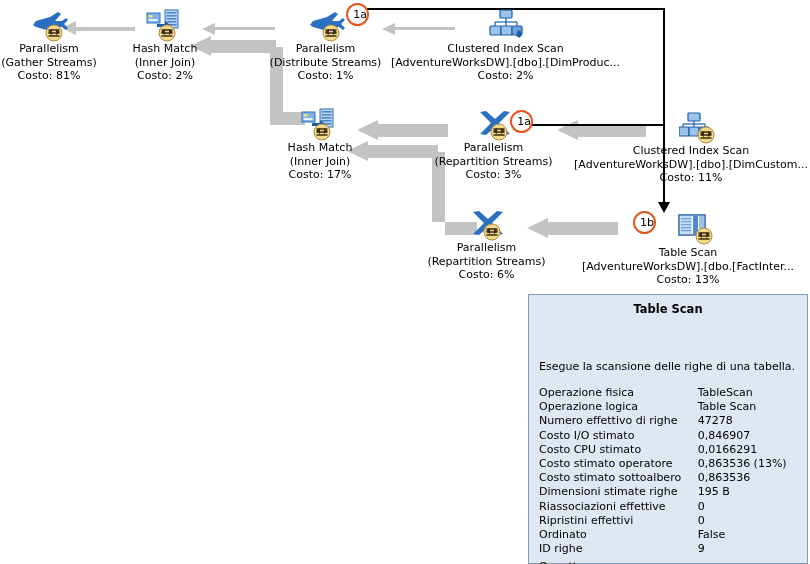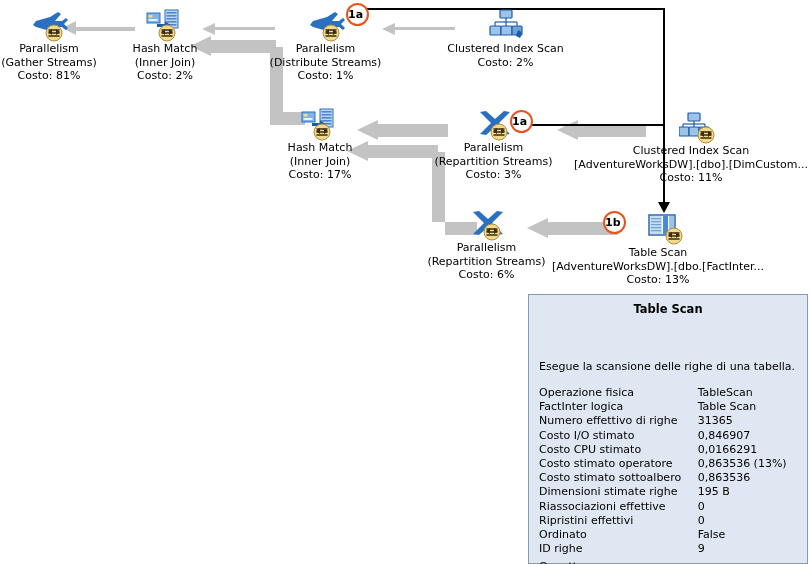--- a/index.html
+++ b/index.html
@@ -34,24 +34,23 @@
   
   .badge{
     position:absolute;
     width:23px;height:23px;
     border:2px solid #e8541d;
     border-radius:50%;
     background:#ffffff;
     color:#000000;
     font-size:11px;
     line-height:19px;
-    text-align:left;
+    text-align:right;
     font-family:"DejaVu Sans","Liberation Sans",sans-serif;
     box-sizing:border-box;
-    font-weight:bold;
   }
 
   
   .conn{position:absolute;background:#c3c3c3;}
   .arrowhead{position:absolute;width:0;height:0;}
 
   
   .ann{position:absolute;background:#000000;}
 
   
@@ -219,20 +218,21 @@
           <line x1="28" y1="14" x2="28" y2="18" stroke="#1d5ca8" stroke-width="1.2"></line>
           <rect x="1" y="18" width="11" height="9" rx="1" fill="#9cc3ea" stroke="#1d5ca8" stroke-width="1.2"></rect>
           <rect x="12" y="18" width="11" height="9" rx="1" fill="#9cc3ea" stroke="#1d5ca8" stroke-width="1.2"></rect>
           <rect x="23" y="18" width="10" height="9" rx="1" fill="#6fa3d6" stroke="#1d5ca8" stroke-width="1.2"></rect>
           <path d="M29 22 q6 2 2 8 l-4 -2 z" fill="#1d5ca8"></path>
         </svg>
       </span>
     </div>
     <div class="caption">
       <div>Clustered Index Scan</div>
+      <div>[AdventureWorksDW].[dbo].[DimProduc...</div>
       <div>Costo: 2%</div>
     </div>
   </div>
 
   <div class="node" style="left:275px;top:107px;width:90px;">
     <div class="glyph">
       <span class="icon">
         <svg width="42" height="34" viewBox="0 0 42 34">
           <rect x="3" y="5" width="13" height="10" fill="#7fb2e5" stroke="#2a6fc0" stroke-width="1"></rect>
           <rect x="4.5" y="7" width="4" height="2.5" fill="#f3e07a"></rect>
@@ -339,21 +339,21 @@
         </svg>
       </span>
     </div>
     <div class="caption">
       <div>Parallelism</div>
       <div>(Repartition Streams)</div>
       <div>Costo: 6%</div>
     </div>
   </div>
 
-  <div class="node" style="left:538px;top:213px;width:240px;">
+  <div class="node" style="left:568px;top:213px;width:240px;">
     <div class="glyph" style="height:33px;">
       <span class="icon" style="margin-left:16px;">
         <svg width="38" height="32" viewBox="0 0 38 32">
           <rect x="2" y="2" width="26" height="20" fill="#ffffff" stroke="#1d5ca8" stroke-width="1.4"></rect>
           <rect x="3" y="3" width="12" height="18" fill="#c9ddf2"></rect>
           <g fill="#6fa3d6">
             <rect x="4" y="5" width="10" height="1.3"></rect>
             <rect x="4" y="8" width="10" height="1.3"></rect>
             <rect x="4" y="11" width="10" height="1.3"></rect>
             <rect x="4" y="14" width="10" height="1.3"></rect>
@@ -383,26 +383,26 @@
   <div id="tooltip">
     <div class="tt-title">Table Scan</div>
     <div class="tt-desc">Esegue la scansione delle righe di una tabella.</div>
     <table>
       <tbody id="tt-rows">
           <tr>
             <td class="k">Operazione fisica</td>
             <td class="v">TableScan</td>
           </tr>
           <tr>
-            <td class="k">FactInter logica</td>
+            <td class="k">Operazione logica</td>
             <td class="v">Table Scan</td>
           </tr>
           <tr>
             <td class="k">Numero effettivo di righe</td>
-            <td class="v">31365</td>
+            <td class="v">47278</td>
           </tr>
           <tr>
             <td class="k">Costo I/O stimato</td>
             <td class="v">0,846907</td>
           </tr>
           <tr>
             <td class="k">Costo CPU stimato</td>
             <td class="v">0,0166291</td>
           </tr>
           <tr>

